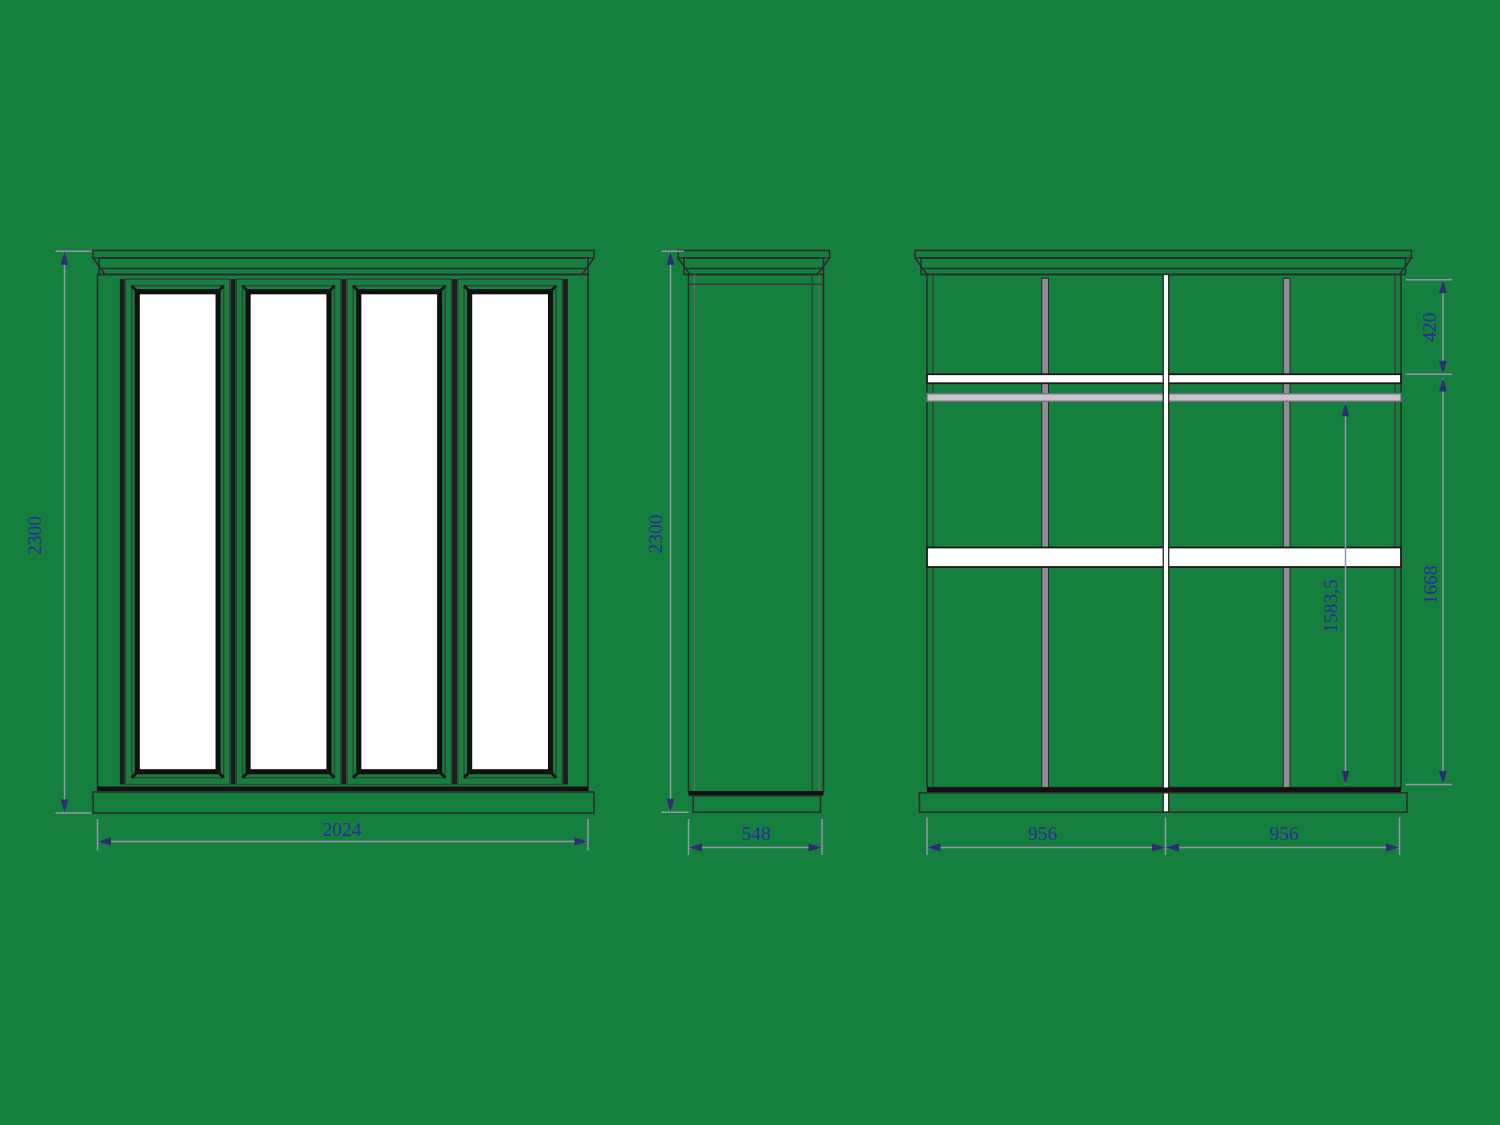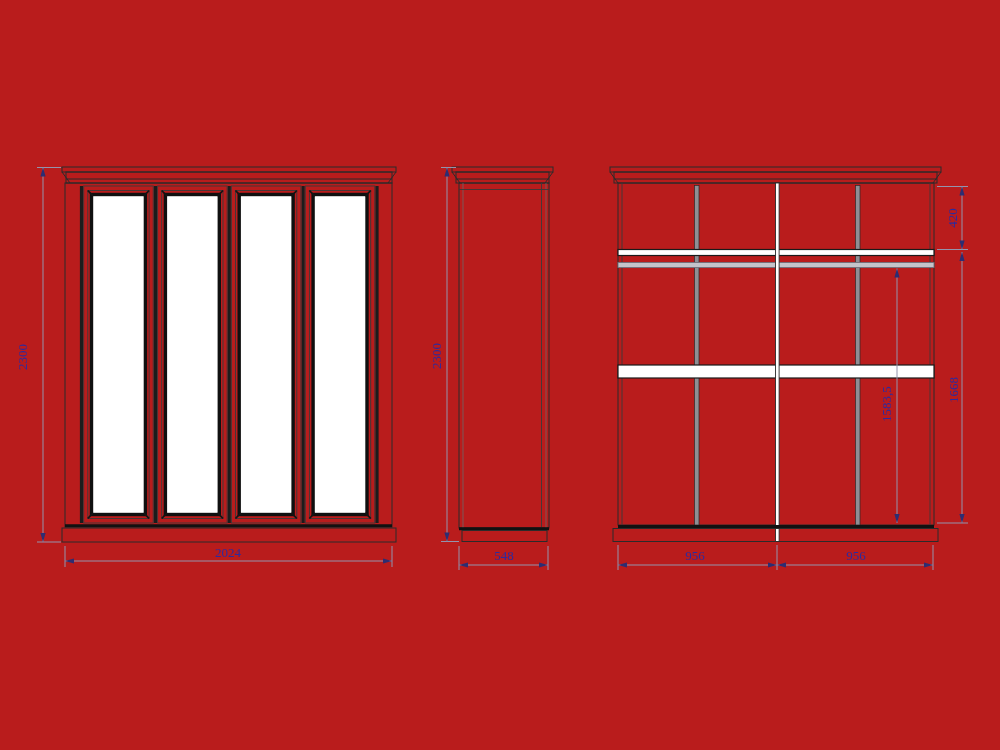--- a/index.html
+++ b/index.html
@@ -1,16 +1,16 @@
 <!DOCTYPE html>
 <html><head>
 <meta charset="utf-8">
 <style>
   html,body{margin:0;padding:0;background:#ffffff;}
-  .canvas{position:relative;width:1000px;height:750px;background:#b91c1c;overflow:hidden;
+  .canvas{position:relative;width:1000px;height:750px;background:#15803d;overflow:hidden;
           font-family:"Liberation Serif", serif;}
   
   .t  {stroke:#3a3a3a;stroke-width:0.9;fill:none;}
   .t2 {stroke:#2b2b2b;stroke-width:1;fill:none;}
   .tl {stroke:#6a6a6a;stroke-width:0.8;fill:none;}
   .panel {stroke:#101010;stroke-width:3.4;fill:#ffffff;}
   .m  {stroke:#141414;stroke-width:1.8;}
   .thick {stroke:#111111;stroke-width:3;}
   .strip {fill:#1c1c1c;stroke:none;}
   .divider {fill:#8e8e94;stroke:#2a2a2a;stroke-width:0.7;}

